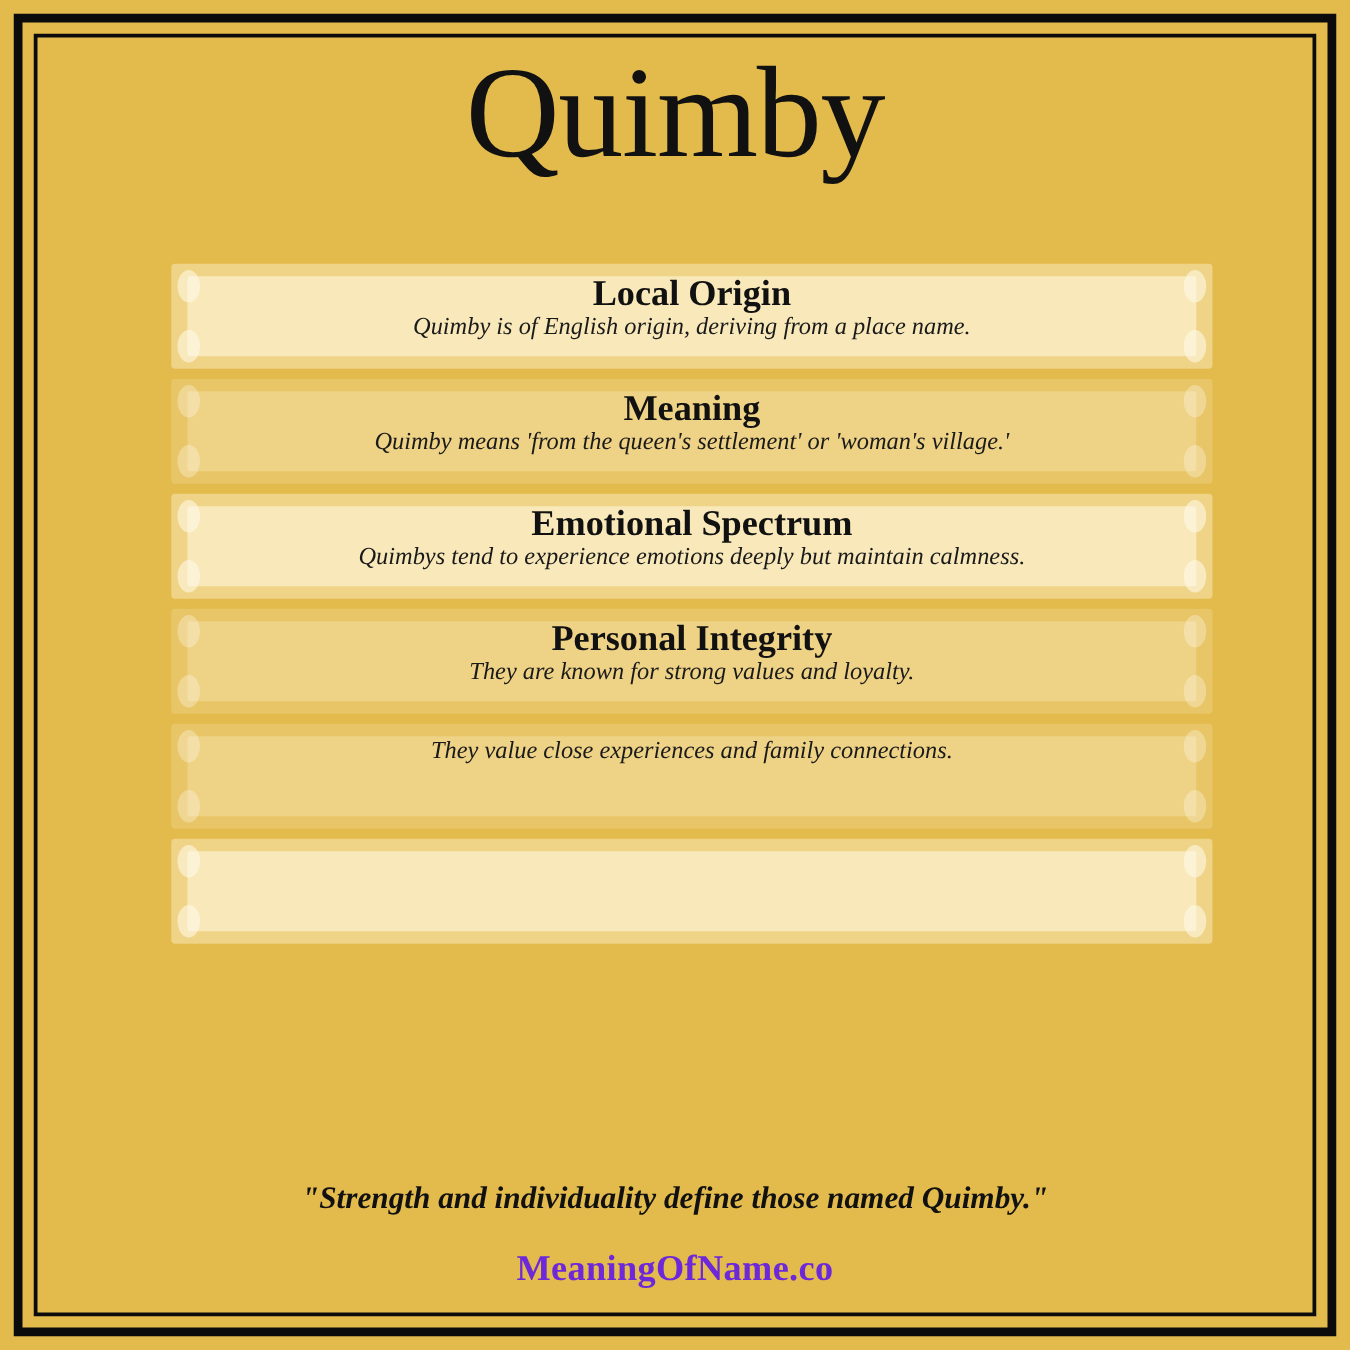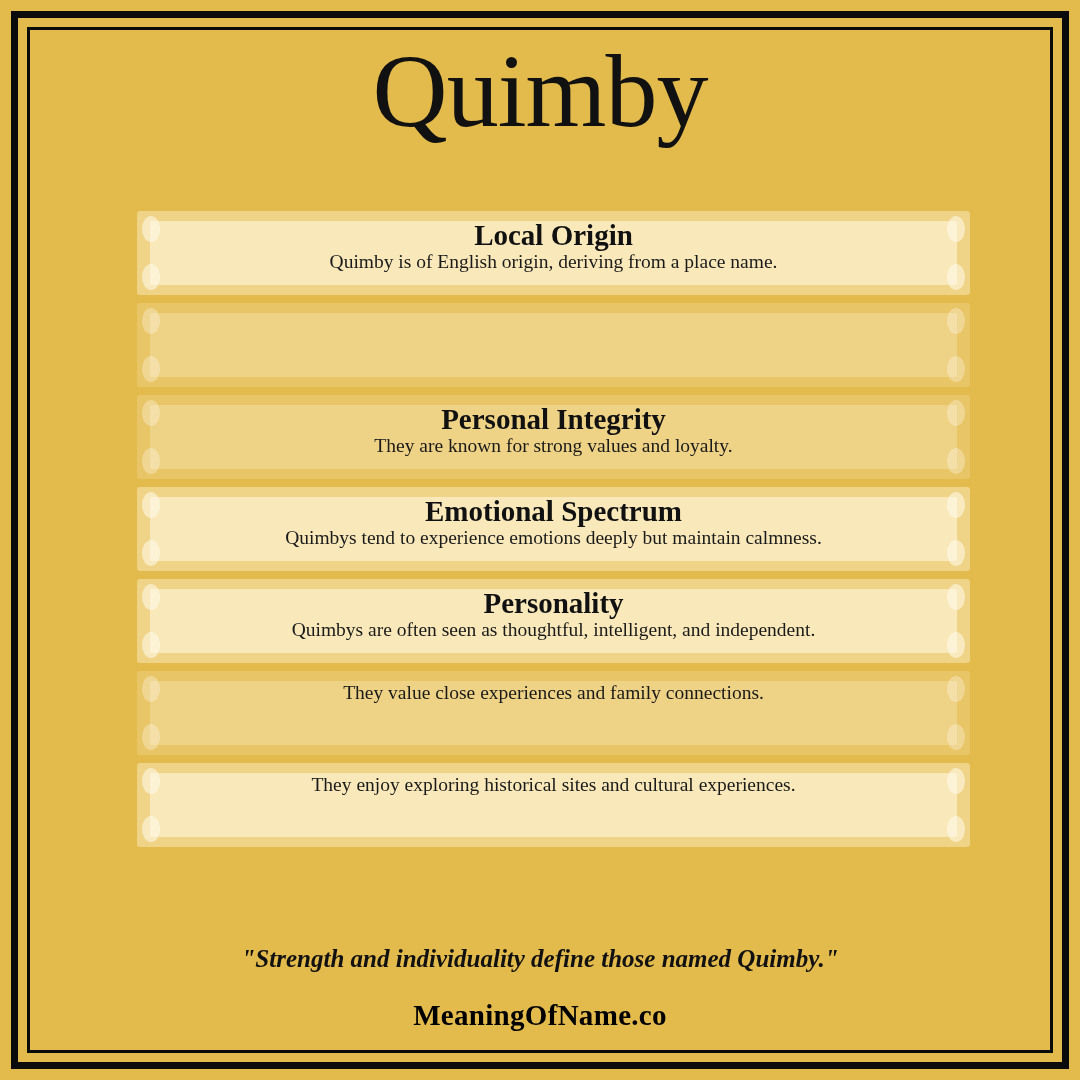--- a/index.html
+++ b/index.html
@@ -130,41 +130,42 @@
     font-weight: bold;
     color: #111111;
     line-height: 1.0;
     margin: 0;
   }
   .card-body {
     font-size: 19.5px;
     color: #1a1a1a;
     line-height: 1.0;
     margin: 2px 0 0 0;
+    font-style: italic;
   }
 
   
   .footer {
     position: absolute;
     left: 0;
     right: 0;
     bottom: 18px;
     text-align: center;
   }
   .tagline {
     font-size: 25px;
     font-style: italic;
     font-weight: bold;
     color: #111111;
     margin: 0 0 26px 0;
   }
   .brand {
     font-size: 29px;
     font-weight: bold;
-    color: #000000;
+    color: #6d28d9;
     margin: 0;
     letter-spacing: 0.3px;
   }
 </style>
 </head>
 <body>
 
 <div class="poster">
 
   <div class="border-outer"></div>
@@ -189,82 +190,73 @@
         </div>
       </div>
 
       <div class="card alt">
         <div class="card-band"></div>
         <div class="card-panel"></div>
         <div class="stud tl"></div>
         <div class="stud bl"></div>
         <div class="stud tr"></div>
         <div class="stud br"></div>
+        <div class="card-text">
+          <p class="card-heading">Meaning</p>
+          <p class="card-body">Quimby means 'from the queen's settlement' or 'woman's village.'</p>
+        </div>
+      </div>
+
+      <div class="card">
+        <div class="card-band"></div>
+        <div class="card-panel"></div>
+        <div class="stud tl"></div>
+        <div class="stud bl"></div>
+        <div class="stud tr"></div>
+        <div class="stud br"></div>
+        <div class="card-text">
+          <p class="card-heading">Emotional Spectrum</p>
+          <p class="card-body">Quimbys tend to experience emotions deeply but maintain calmness.</p>
+        </div>
       </div>
 
       <div class="card alt">
         <div class="card-band"></div>
         <div class="card-panel"></div>
         <div class="stud tl"></div>
         <div class="stud bl"></div>
         <div class="stud tr"></div>
         <div class="stud br"></div>
         <div class="card-text">
           <p class="card-heading">Personal Integrity</p>
           <p class="card-body">They are known for strong values and loyalty.</p>
         </div>
       </div>
 
+
+      <div class="card alt">
+        <div class="card-band"></div>
+        <div class="card-panel"></div>
+        <div class="stud tl"></div>
+        <div class="stud bl"></div>
+        <div class="stud tr"></div>
+        <div class="stud br"></div>
+        <div class="card-text">
+          <p class="card-body">They value close experiences and family connections.</p>
+        </div>
+      </div>
+
       <div class="card">
         <div class="card-band"></div>
         <div class="card-panel"></div>
         <div class="stud tl"></div>
         <div class="stud bl"></div>
         <div class="stud tr"></div>
         <div class="stud br"></div>
         <div class="card-text">
-          <p class="card-heading">Emotional Spectrum</p>
-          <p class="card-body">Quimbys tend to experience emotions deeply but maintain calmness.</p>
-        </div>
-      </div>
-
-      <div class="card">
-        <div class="card-band"></div>
-        <div class="card-panel"></div>
-        <div class="stud tl"></div>
-        <div class="stud bl"></div>
-        <div class="stud tr"></div>
-        <div class="stud br"></div>
-        <div class="card-text">
-          <p class="card-heading">Personality</p>
-          <p class="card-body">Quimbys are often seen as thoughtful, intelligent, and independent.</p>
-        </div>
-      </div>
-
-      <div class="card alt">
-        <div class="card-band"></div>
-        <div class="card-panel"></div>
-        <div class="stud tl"></div>
-        <div class="stud bl"></div>
-        <div class="stud tr"></div>
-        <div class="stud br"></div>
-        <div class="card-text">
-          <p class="card-body">They value close experiences and family connections.</p>
-        </div>
-      </div>
-
-      <div class="card">
-        <div class="card-band"></div>
-        <div class="card-panel"></div>
-        <div class="stud tl"></div>
-        <div class="stud bl"></div>
-        <div class="stud tr"></div>
-        <div class="stud br"></div>
-        <div class="card-text">
-          <p class="card-body">They enjoy exploring historical sites and cultural experiences.</p>
         </div>
       </div>
 
     </div>
 
     <div class="footer">
       <p class="tagline">"Strength and individuality define those named Quimby."</p>
       <p class="brand">MeaningOfName.co</p>
     </div>
 

